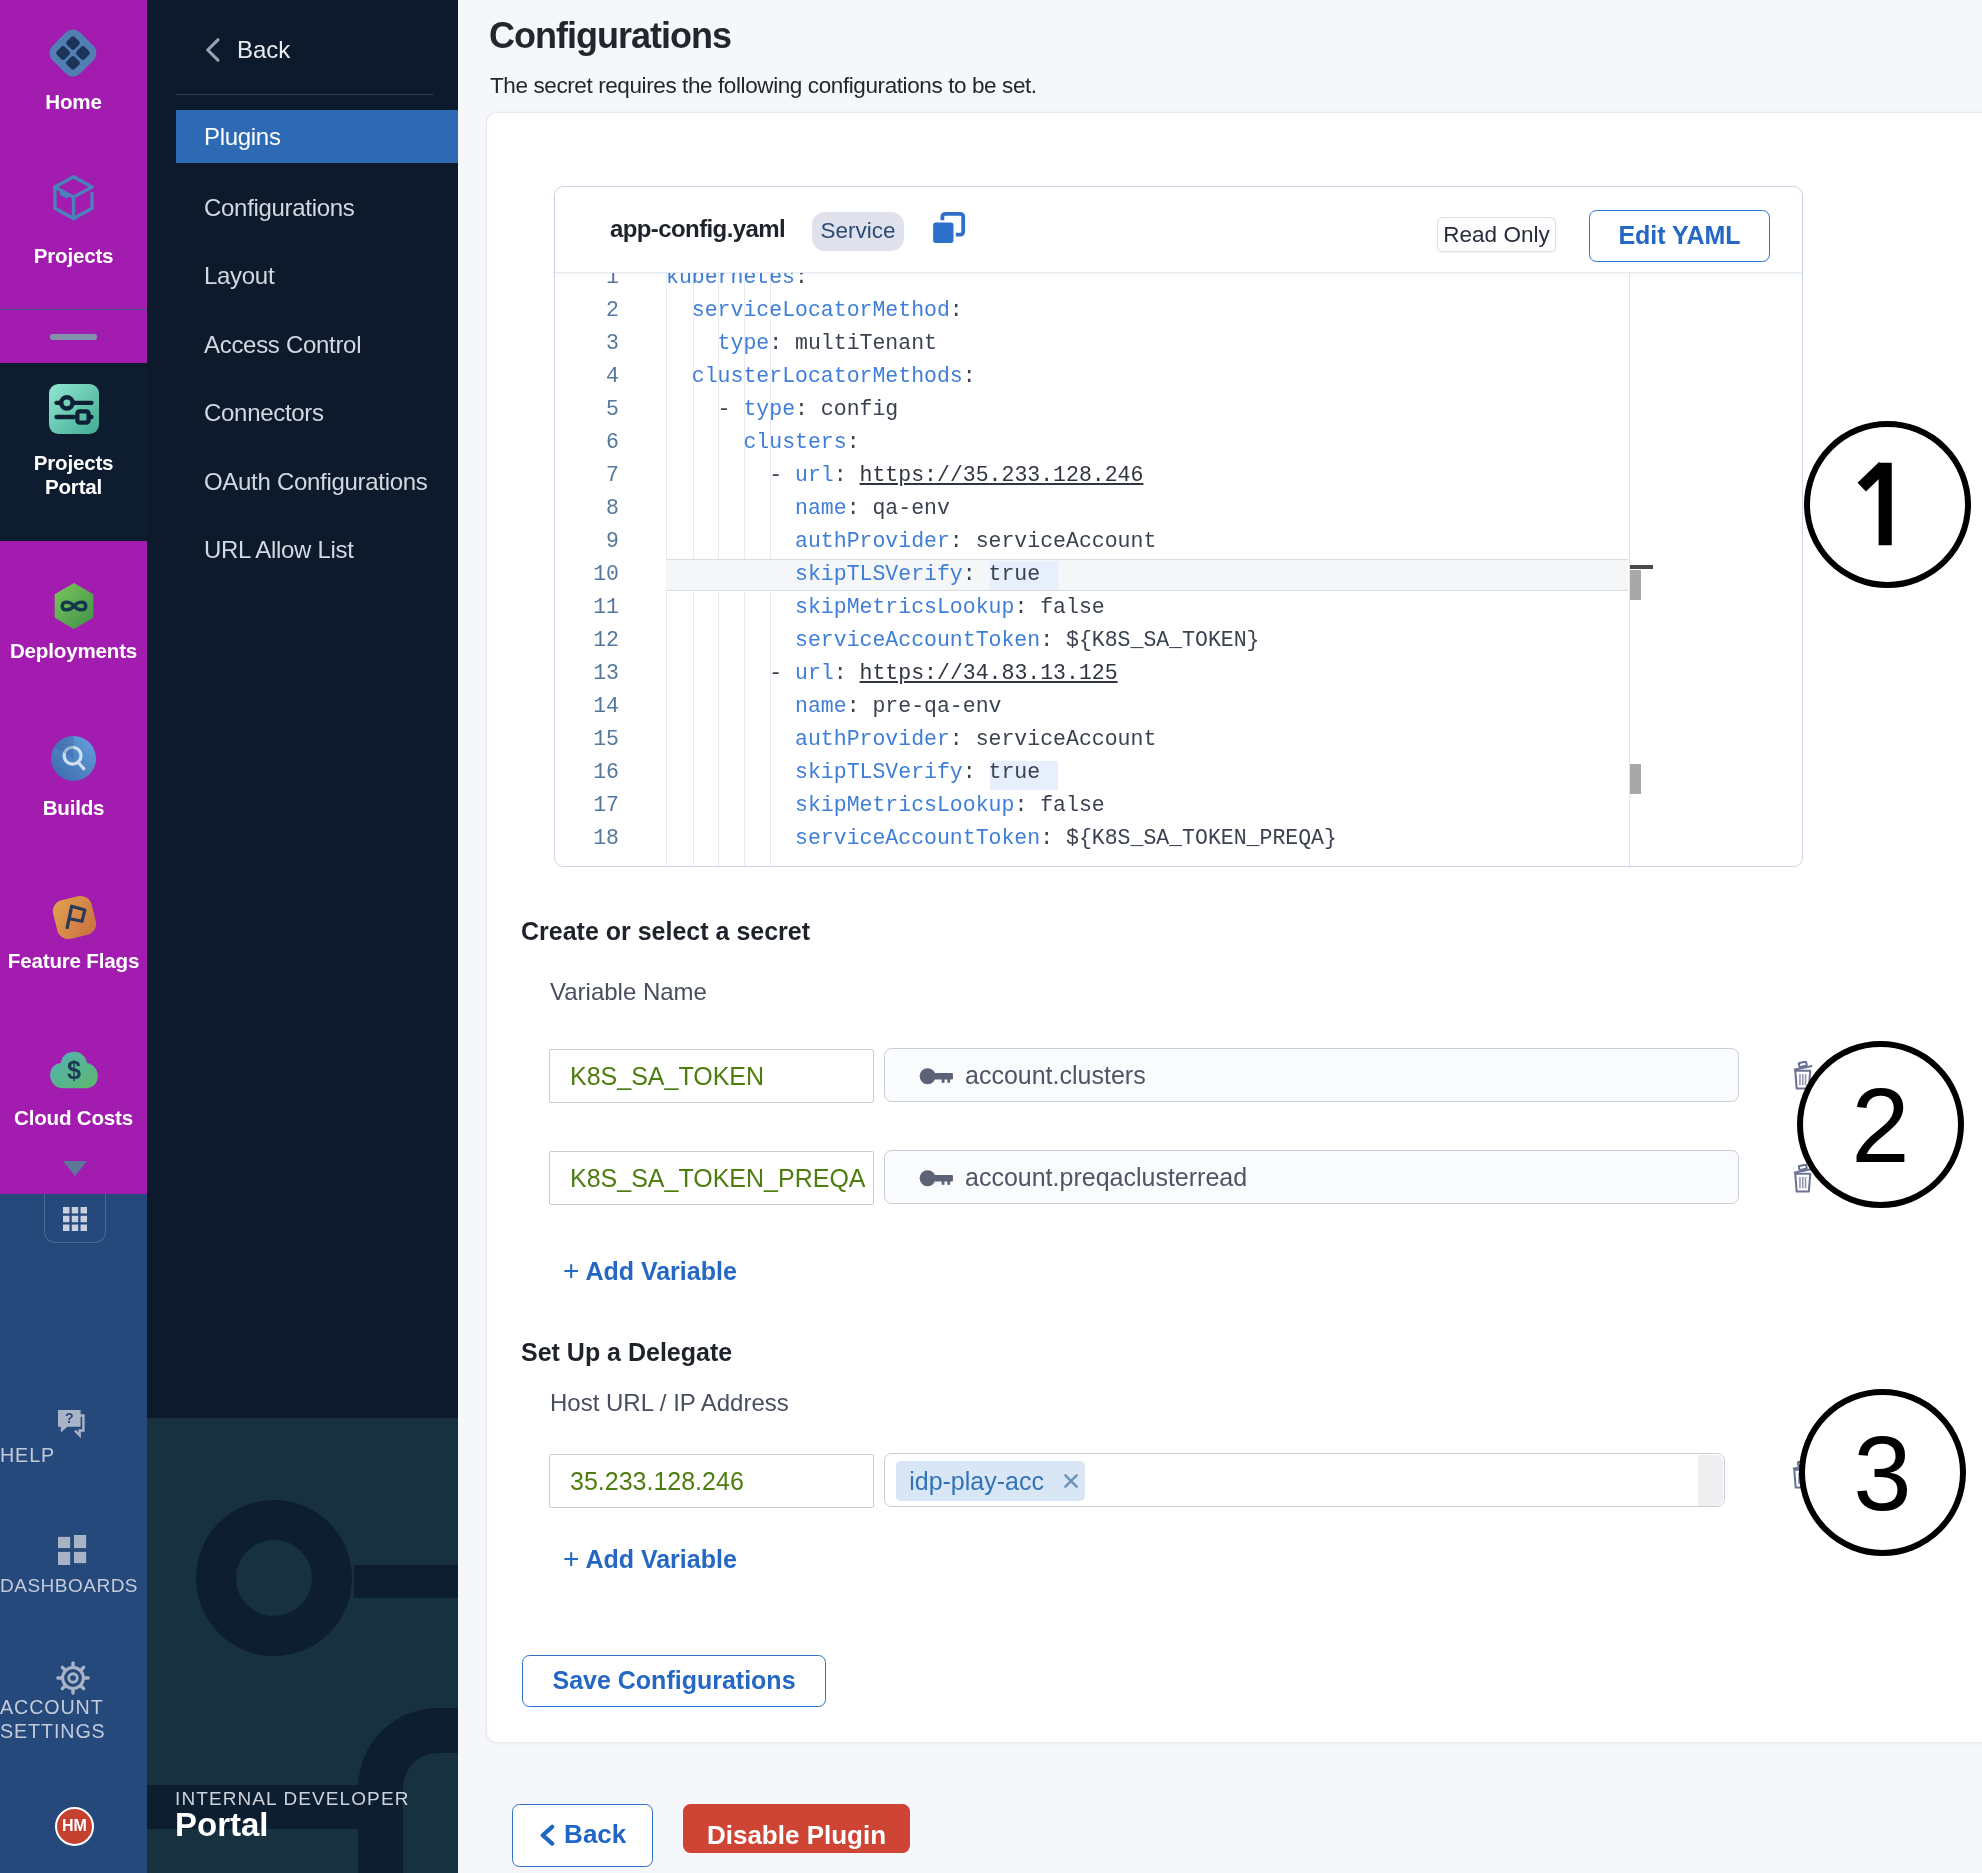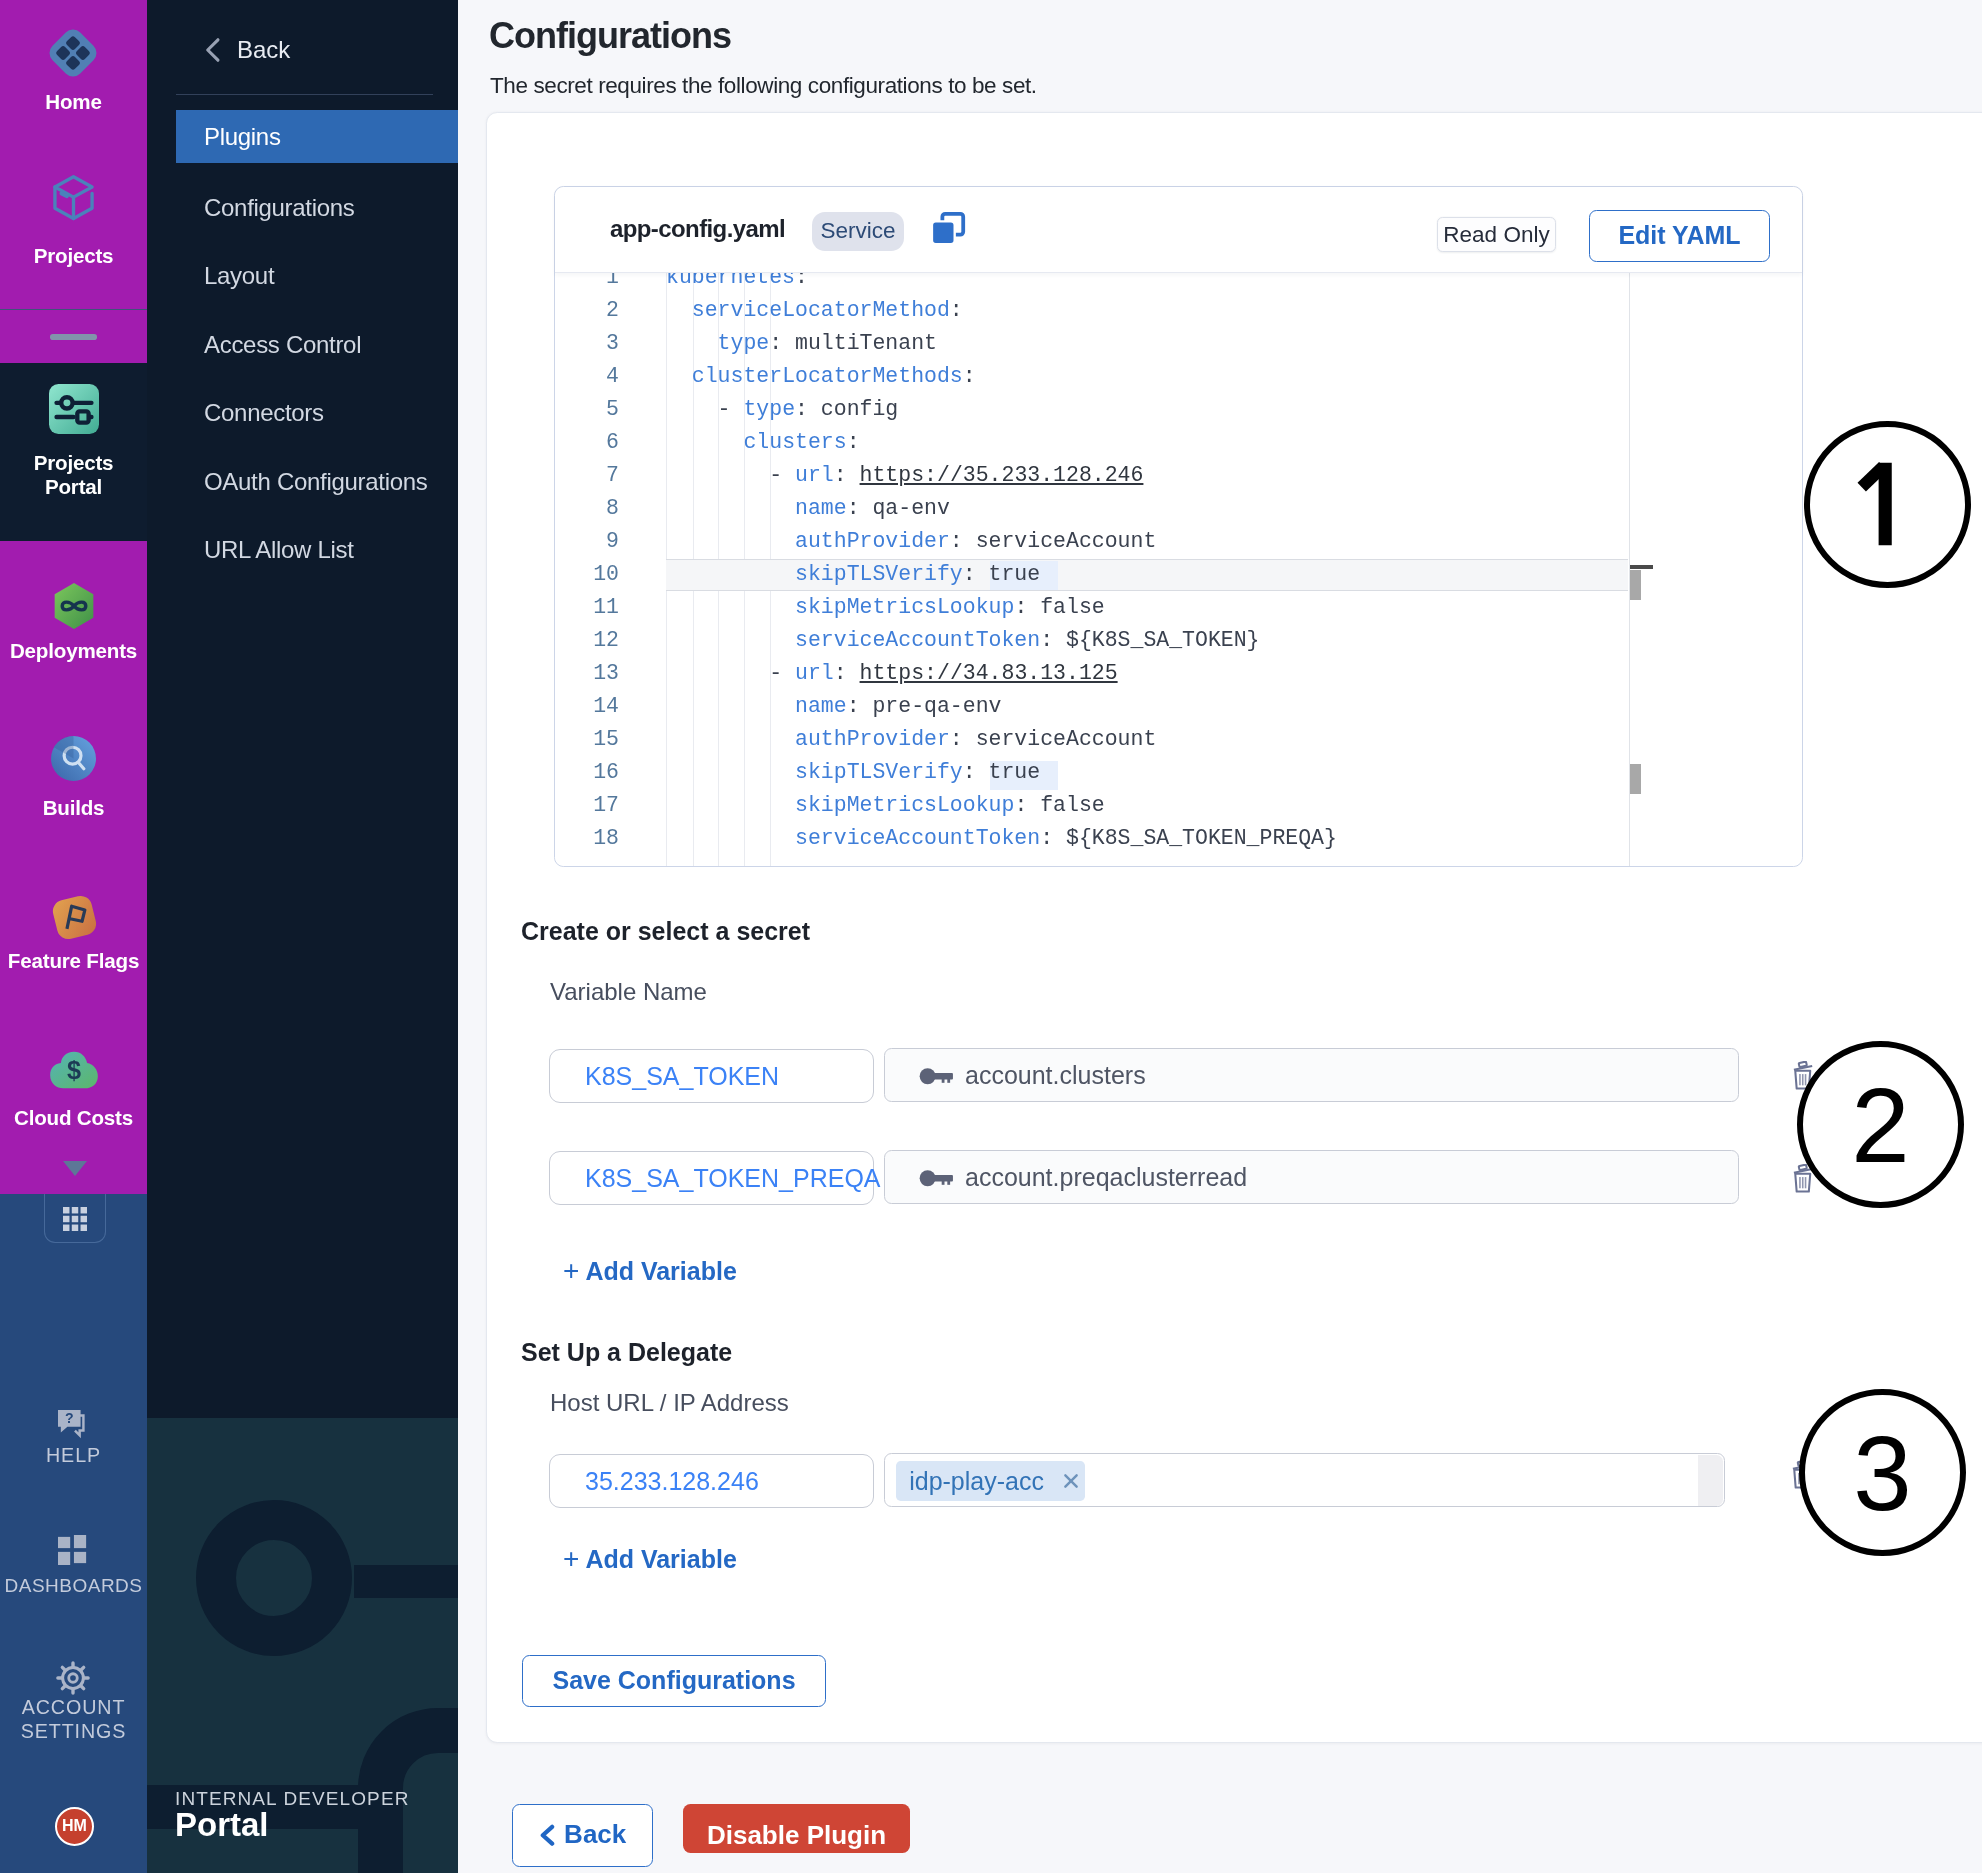--- a/index.html
+++ b/index.html
@@ -1,21 +1,21 @@
 <!DOCTYPE html>
 <html style="font-size:15px"><head><meta charset="utf-8">
 <style>
 *{margin:0;padding:0;box-sizing:border-box}
 html,body{width:1983px;height:1874px;overflow:hidden}
 .page{position:relative;width:1983px;height:1874px;overflow:hidden;background:#f6f7fa;font-family:"Liberation Sans",sans-serif}
 .a{position:absolute}
 
 .sb1{left:0;top:0;width:147px;height:1874px;background:#a21caf}
 .sb1 .lbl{width:147px;text-align:center;color:#fff;font-size:20.6px;font-weight:700;letter-spacing:-0.2px}
-.sb1 .lblsm{width:147px;text-align:center;color:#c3cbdb;font-size:19.7px;letter-spacing:0.9px}
+.sb1 .lblsm{width:147px;color:#c3cbdb;font-size:19.7px;letter-spacing:0.9px}
 .sec-active{left:0;top:363px;width:147px;height:178px;background:#0e1c2f}
 .sec-bottom{left:0;top:1194px;width:147px;height:680px;background:#26497c}
 .divline{left:0;top:309px;width:147px;height:0.9px;background:#3e5579}
 .handle{left:50px;top:334px;width:47px;height:5.6px;border-radius:2.8px;background:#8193ab}
 .chevdown{left:63px;top:1161px;width:0;height:0;border-left:12px solid transparent;border-right:12px solid transparent;border-top:15px solid #5d7797}
 .gridtab{left:44px;top:1194px;width:62px;height:49px;border:0.9px solid #46699a;border-top:none;border-radius:0 0 11.2px 11.2px}
 
 .sb2{left:147px;top:0;width:311px;height:1874px;background:#0d1a2b;overflow:hidden}
 .sb2 .item{position:absolute;left:57px;color:#d2d8e2;font-size:24px;letter-spacing:-0.3px}
 .plug{left:29px;top:110px;width:282px;height:53px;background:#2e69b3}
@@ -40,21 +40,21 @@
 .codepre{left:111px;color:#3a414f}
 .codepre .k{color:#3f7ed8}
 .codepre .u{text-decoration:underline;color:#30363f}
 .guide{position:absolute;top:0;bottom:0;width:0.9px;background:#e9ebf0}
 .codeline{position:absolute;left:111px;width:962px;height:32px;border-top:0.9px solid #d9dce2;border-bottom:0.9px solid #d9dce2;background:#f5f6f8}
 .truehl{position:absolute;width:68px;height:29px;background:#e7effc}
 .coderight{position:absolute;left:1074px;top:0;bottom:0;width:0.9px;background:#e0e3e8}
 
 .h2{position:absolute;left:34px;font-size:25px;font-weight:700;color:#1d222b}
 .flabel{position:absolute;left:63px;font-size:24px;color:#474e5e}
-.tinput{position:absolute;left:62px;width:325px;height:54px;background:#fff;border:0.9px solid #c8ccd6;border-radius:11px;font-size:25px;color:#3b82f6;line-height:52px;padding-left:35px}
+.tinput{position:absolute;left:62px;width:325px;height:54px;background:#fff;border:0.9px solid #c8ccd6;border-radius:2px;font-size:25px;color:#4d7c0f;line-height:52px;padding-left:20px}
 .sfield{position:absolute;left:397px;width:855px;height:54px;background:#fafbfc;border:0.9px solid #c8ccd6;border-radius:7.5px}
 .sfield .txt{position:absolute;left:80px;top:12px;font-size:25px;color:#4f5564}
 .addvar{position:absolute;left:76px;font-size:25px;font-weight:700;color:#2468c4}
 .saveb{position:absolute;left:35px;top:1542px;width:304px;height:52px;border:1.9px solid #2e6fc9;border-radius:7.5px;color:#2468c4;font-size:25px;font-weight:700;text-align:center;line-height:49px;background:#fff}
 .backb{position:absolute;left:54px;top:1804px;width:141px;height:63px;border:1.9px solid #2e6fc9;border-radius:7.5px;color:#2066c4;font-size:26px;font-weight:700;text-align:center;line-height:59px;background:#fff}
 .disableb{position:absolute;left:225px;top:1804px;width:227px;height:49px;background:#cf4535;border-radius:7.5px;color:#fff;font-size:26px;font-weight:700;text-align:center;line-height:63px}
 .chip{position:absolute;left:11.2px;top:6.6px;height:40px;background:#d9e6f6;border-radius:4.7px;color:#3273b6;font-size:25px;line-height:40px;padding:0 41px 0 13px}
 .circle{position:absolute;width:167px;height:167px;border:6.6px solid #000;border-radius:50%;background:#fff;text-align:center;color:#000}
 .circle span{font-size:105px;line-height:157px}
 </style></head>

